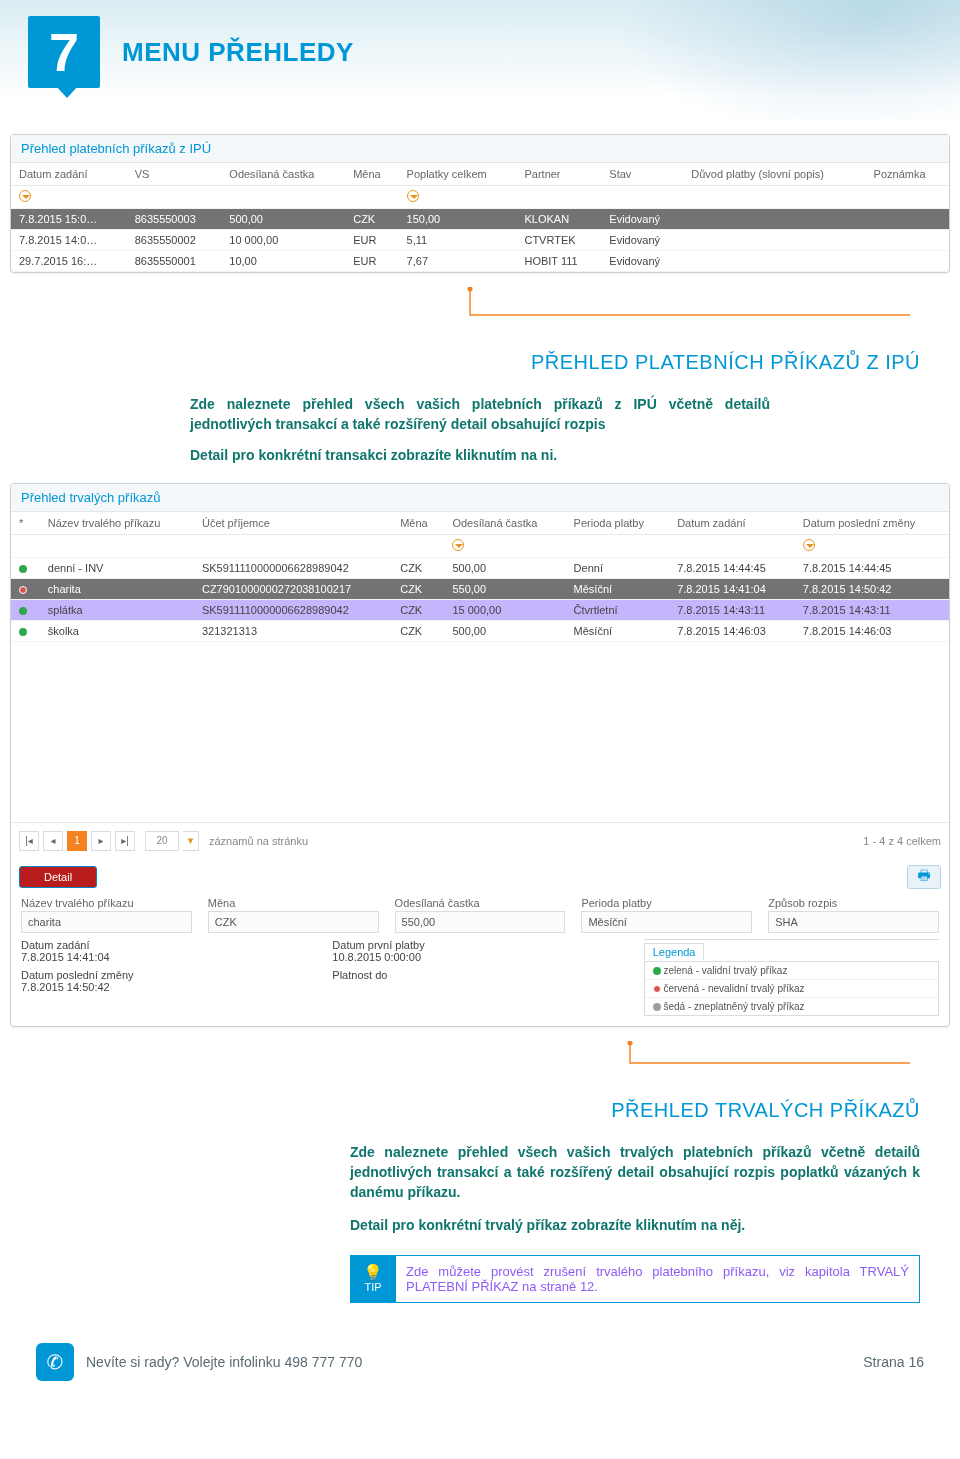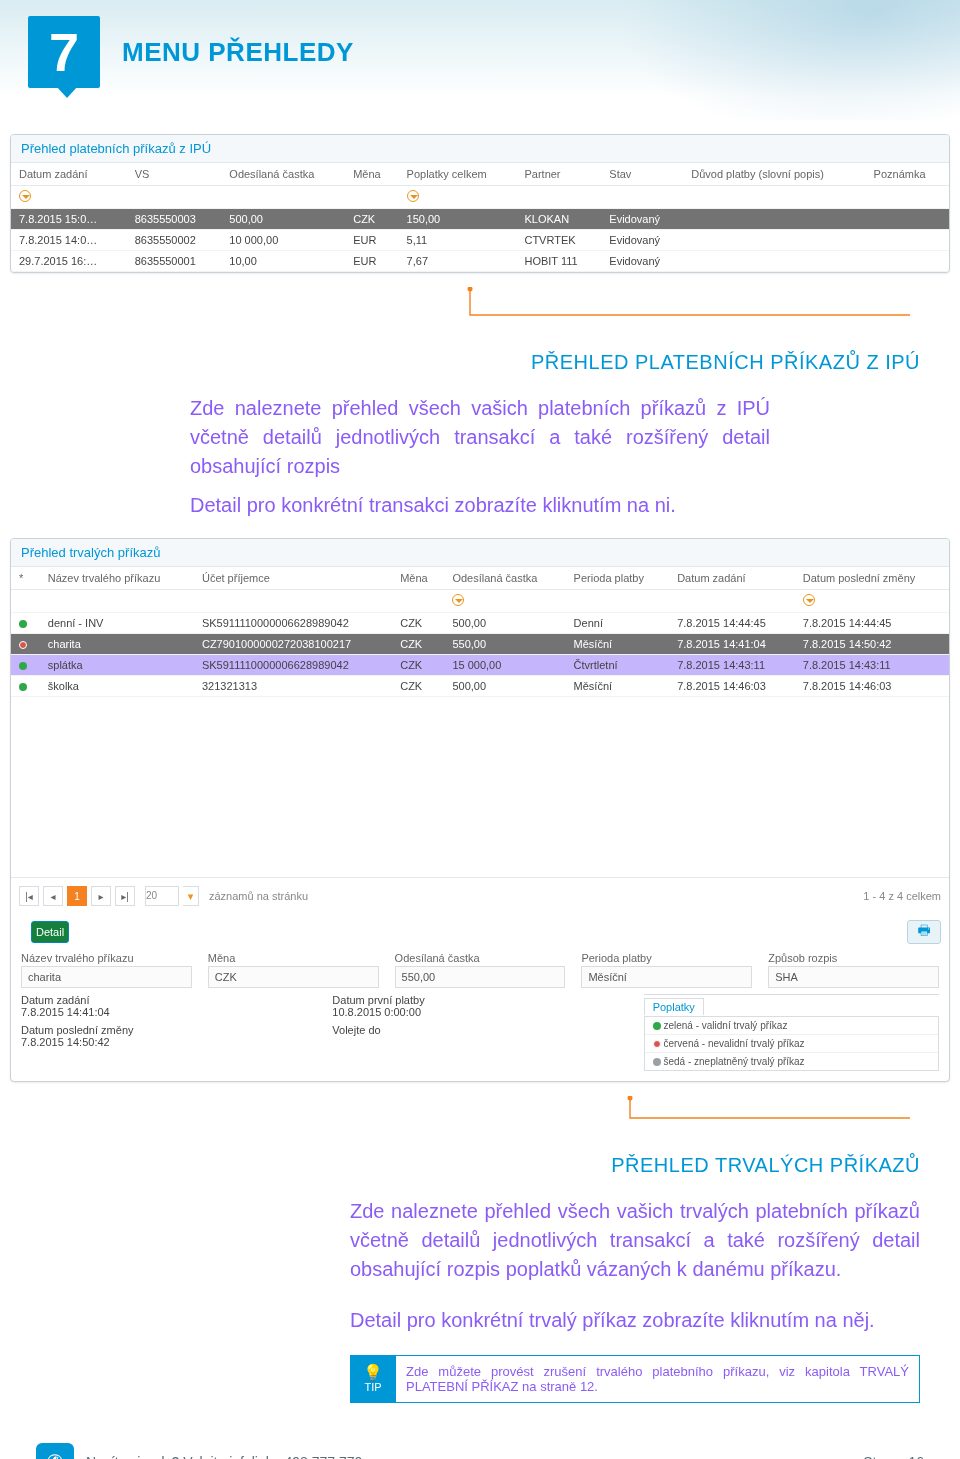--- a/index.html
+++ b/index.html
@@ -147,46 +147,45 @@
     display: inline-flex;
     align-items: center;
     justify-content: center;
   }
   .pg-btn.cur { background: #f58220; color: #fff; border-color: #f58220; }
   .pg-size {
     width: 34px; height: 20px;
     border: 1px solid #d7dde1;
     background: #fff;
     font-size: 10px;
-    text-align: left;
+    text-align: center;
     line-height: 18px;
     margin-left: 6px;
   }
   .pg-size-arrow {
     width: 16px; height: 20px;
     border: 1px solid #d7dde1;
     border-left: none;
     display: inline-flex;
     align-items: center; justify-content: center;
     color: #e6961e;
   }
   .detail-bar {
     display: flex;
     align-items: center;
     justify-content: space-between;
     padding: 6px 8px 0;
   }
   .btn-blue {
-    background: #15803d;
+    background: #b91c1c;
     color: #fff;
     font-size: 11px;
-    padding: 4px 4px;
+    padding: 4px 24px;
     border-radius: 3px;
     border: 1px solid #0087c2;
-    margin-left: 12px;
   }
   .btn-print {
     background: #e8f3f8;
     border: 1px solid #b9d4e0;
     border-radius: 3px;
     width: 34px; height: 24px;
     display: flex; align-items: center; justify-content: center;
     color: #0097d6;
     font-size: 14px;
   }
@@ -231,23 +230,24 @@
     padding: 3px 8px;
     border-top: 1px solid #eef1f3;
     font-size: 10px;
     color: #555;
   }
   .legend-items div:first-child { border-top: none; }
   
   .text-block {
     padding: 12px 190px 4px;
     text-align: justify;
-    font-size: 20px;
-    color: #8b5cf6;
+    font-size: 14px;
+    color: #0f766e;
     line-height: 1.45;
+    font-weight: bold;
   }
   .text-block.wide { padding-right: 40px; padding-left: 350px; }
   .blue-head {
     color: #0097d6;
     font-size: 20px;
     font-weight: 500;
     letter-spacing: .5px;
     text-align: right;
     padding: 18px 40px 8px 0;
   }
@@ -511,44 +511,44 @@
         <label>Datum poslední změny</label>
         <div class="fld">7.8.2015 14:50:42</div>
       </div>
     </div>
     <div>
       <div>
         <label>Datum první platby</label>
         <div class="fld">10.8.2015 0:00:00</div>
       </div>
       <div style="margin-top:6px">
-        <label>Volejte do</label>
+        <label>Platnost do</label>
         <div class="fld" style="min-height:22px"></div>
       </div>
     </div>
     <div class="legend-box">
-      <span class="lg-title">Poplatky</span>
+      <span class="lg-title">Legenda</span>
       <div class="legend-items">
         <div><span class="status-dot dot-green"></span> <span>zelená - validní trvalý příkaz</span></div>
         <div><span class="status-dot dot-red"></span> <span>červená - nevalidní trvalý příkaz</span></div>
         <div><span class="status-dot dot-grey"></span> <span>šedá - zneplatněný trvalý příkaz</span></div>
       </div>
     </div>
   </div>
 </div>
 
 <svg class="callout-svg" width="940" height="40">
   <path d="M 620 0 L 620 22 L 900 22" stroke="#f58220" stroke-width="1.4" fill="none"></path>
   <circle cx="620" cy="2" r="2.5" fill="#f58220"></circle>
 </svg>
 
 <div class="blue-head">PŘEHLED TRVALÝCH PŘÍKAZŮ</div>
 <div class="text-block wide">
   <p>Zde naleznete přehled všech vašich trvalých platebních příkazů včetně detailů jednotlivých transakcí a také rozšířený detail obsahující rozpis poplatků vázaných k danému příkazu.</p>
-  <p style="margin-top:22px">Detail pro konkrétní trvalý příkaz zobrazíte kliknutím na něj.</p>
+  <p style="margin-top:12px">Detail pro konkrétní trvalý příkaz zobrazíte kliknutím na něj.</p>
 </div>
 
 <div class="tip-wrap">
   <div class="tip-badge">
     <span class="bulb">💡</span>
     <span>TIP</span>
   </div>
   <div class="tip-text">Zde můžete provést zrušení trvalého platebního příkazu, viz kapitola TRVALÝ PLATEBNÍ PŘÍKAZ na straně 12.</div>
 </div>
 

